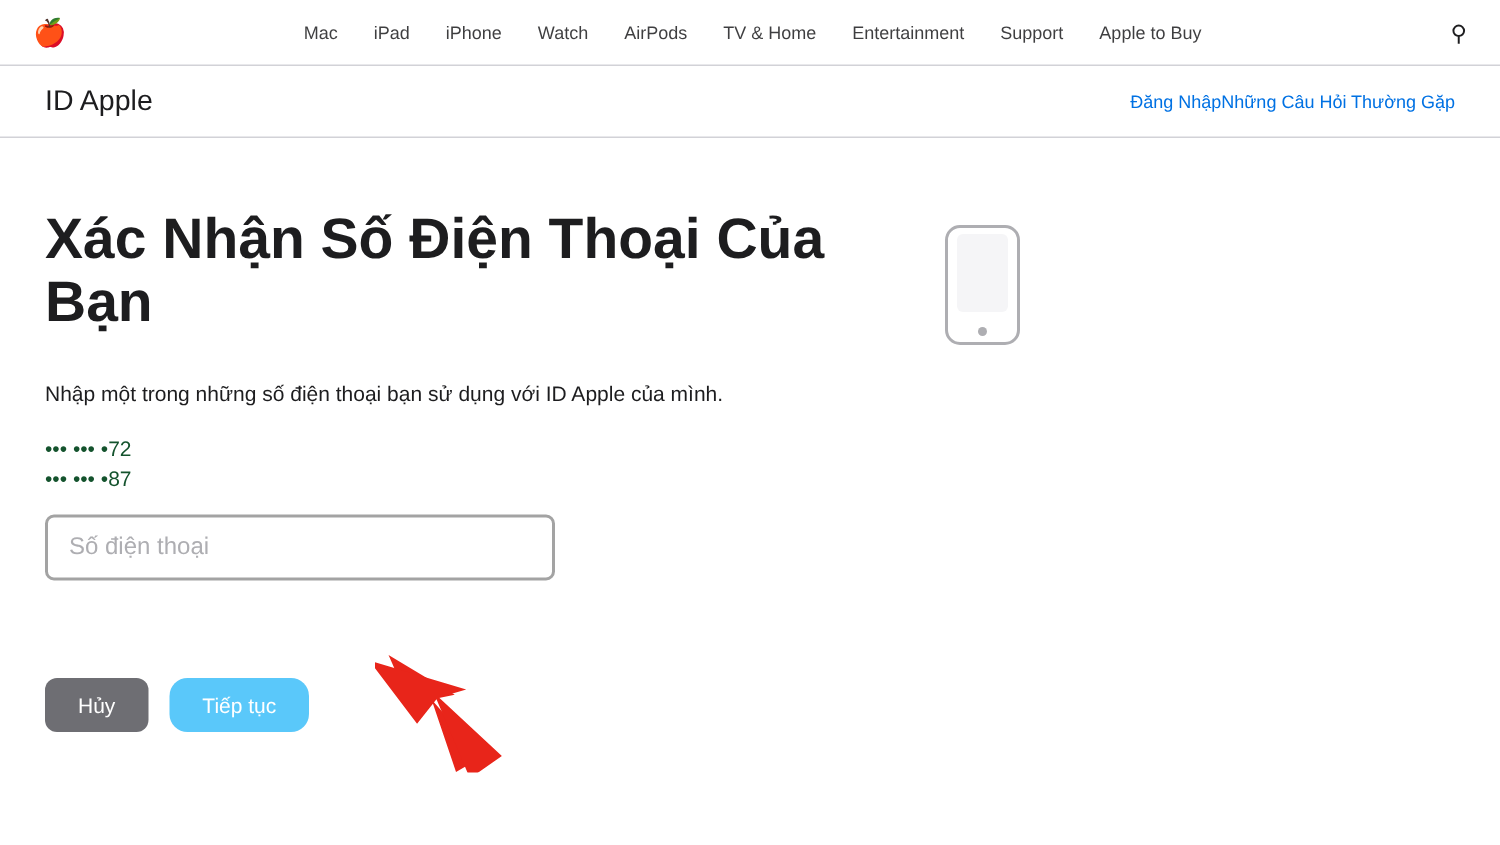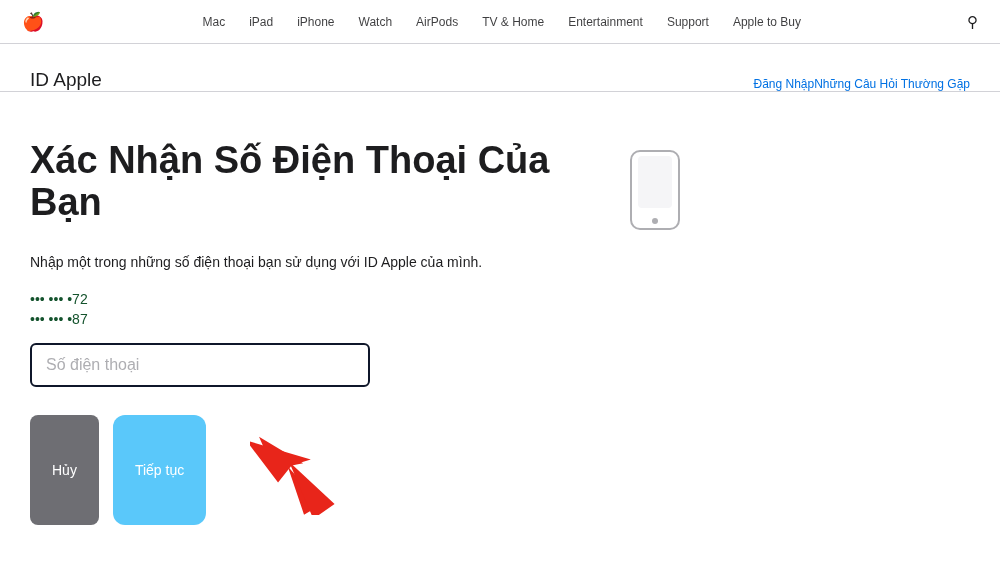--- a/index.html
+++ b/index.html
@@ -17,48 +17,48 @@
     .nav-logo { font-size: 18px; color: #1d1d1f; margin-right: 0; flex-shrink: 0; }
     .nav-links { display: flex; flex: 1; justify-content: center; gap: 0; }
     .nav-link {
       color: #1d1d1f; text-decoration: none; font-size: 12px;
       padding: 0 12px; white-space: nowrap; opacity: 0.85;
     }
     .nav-search { font-size: 15px; color: #1d1d1f; cursor: pointer; margin-left: 8px; }
 
     
     .sub-nav {
-      display: flex; align-items: flex-end; justify-content: space-between;
+      display: flex; align-items: center; justify-content: space-between;
       border-bottom: 1px solid #d2d2d7;
       padding: 0 30px; height: 48px;
     }
     .sub-nav-title { font-size: 19px; font-weight: 400; color: #1d1d1f; }
     .sub-nav-links { display: flex; }
     .sub-nav-link { color: #0071e3; text-decoration: none; font-size: 12px; }
 
     
     .main { display: flex; padding: 48px 30px 60px 30px; max-width: 900px; }
     .content-left { flex: 1; max-width: 560px; }
     .content-right { flex: 0 0 280px; display: flex; align-items: flex-start; padding-left: 40px; padding-top: 10px; }
 
     .page-heading {
       font-size: 38px; font-weight: 700; color: #1d1d1f; margin-bottom: 28px; line-height: 1.1;
     }
     .description { font-size: 14px; color: #1d1d1f; margin-bottom: 18px; line-height: 1.5; }
     .phone-option { font-size: 14px; color: #14532d; margin-bottom: 4px; }
 
     .phone-input-wrapper { margin-top: 16px; margin-bottom: 28px; }
     .phone-input {
-      width: 340px; height: 44px; border: 2px solid #0f172a;
+      width: 340px; height: 44px; border: 2px solid #a3a3a3;
       border-radius: 6px; padding: 0 14px; font-size: 16px;
       color: #1d1d1f; outline: none;
     }
     .phone-input::placeholder { color: #aeaeb2; font-size: 16px; }
 
-    .btn-row { display: flex; gap: 14px; }
+    .btn-row { display: flex; gap: 14px; align-items: center; }
     .btn-cancel {
       background: #6e6e73; color: #fff; border: none;
       padding: 10px 22px; border-radius: 8px; font-size: 14px;
       font-weight: 500; cursor: pointer;
     }
     .btn-continue {
       background: #5ac8fa; color: #fff; border: none;
       padding: 10px 22px; border-radius: 12px; font-size: 14px;
       font-weight: 500; cursor: pointer;
     }

